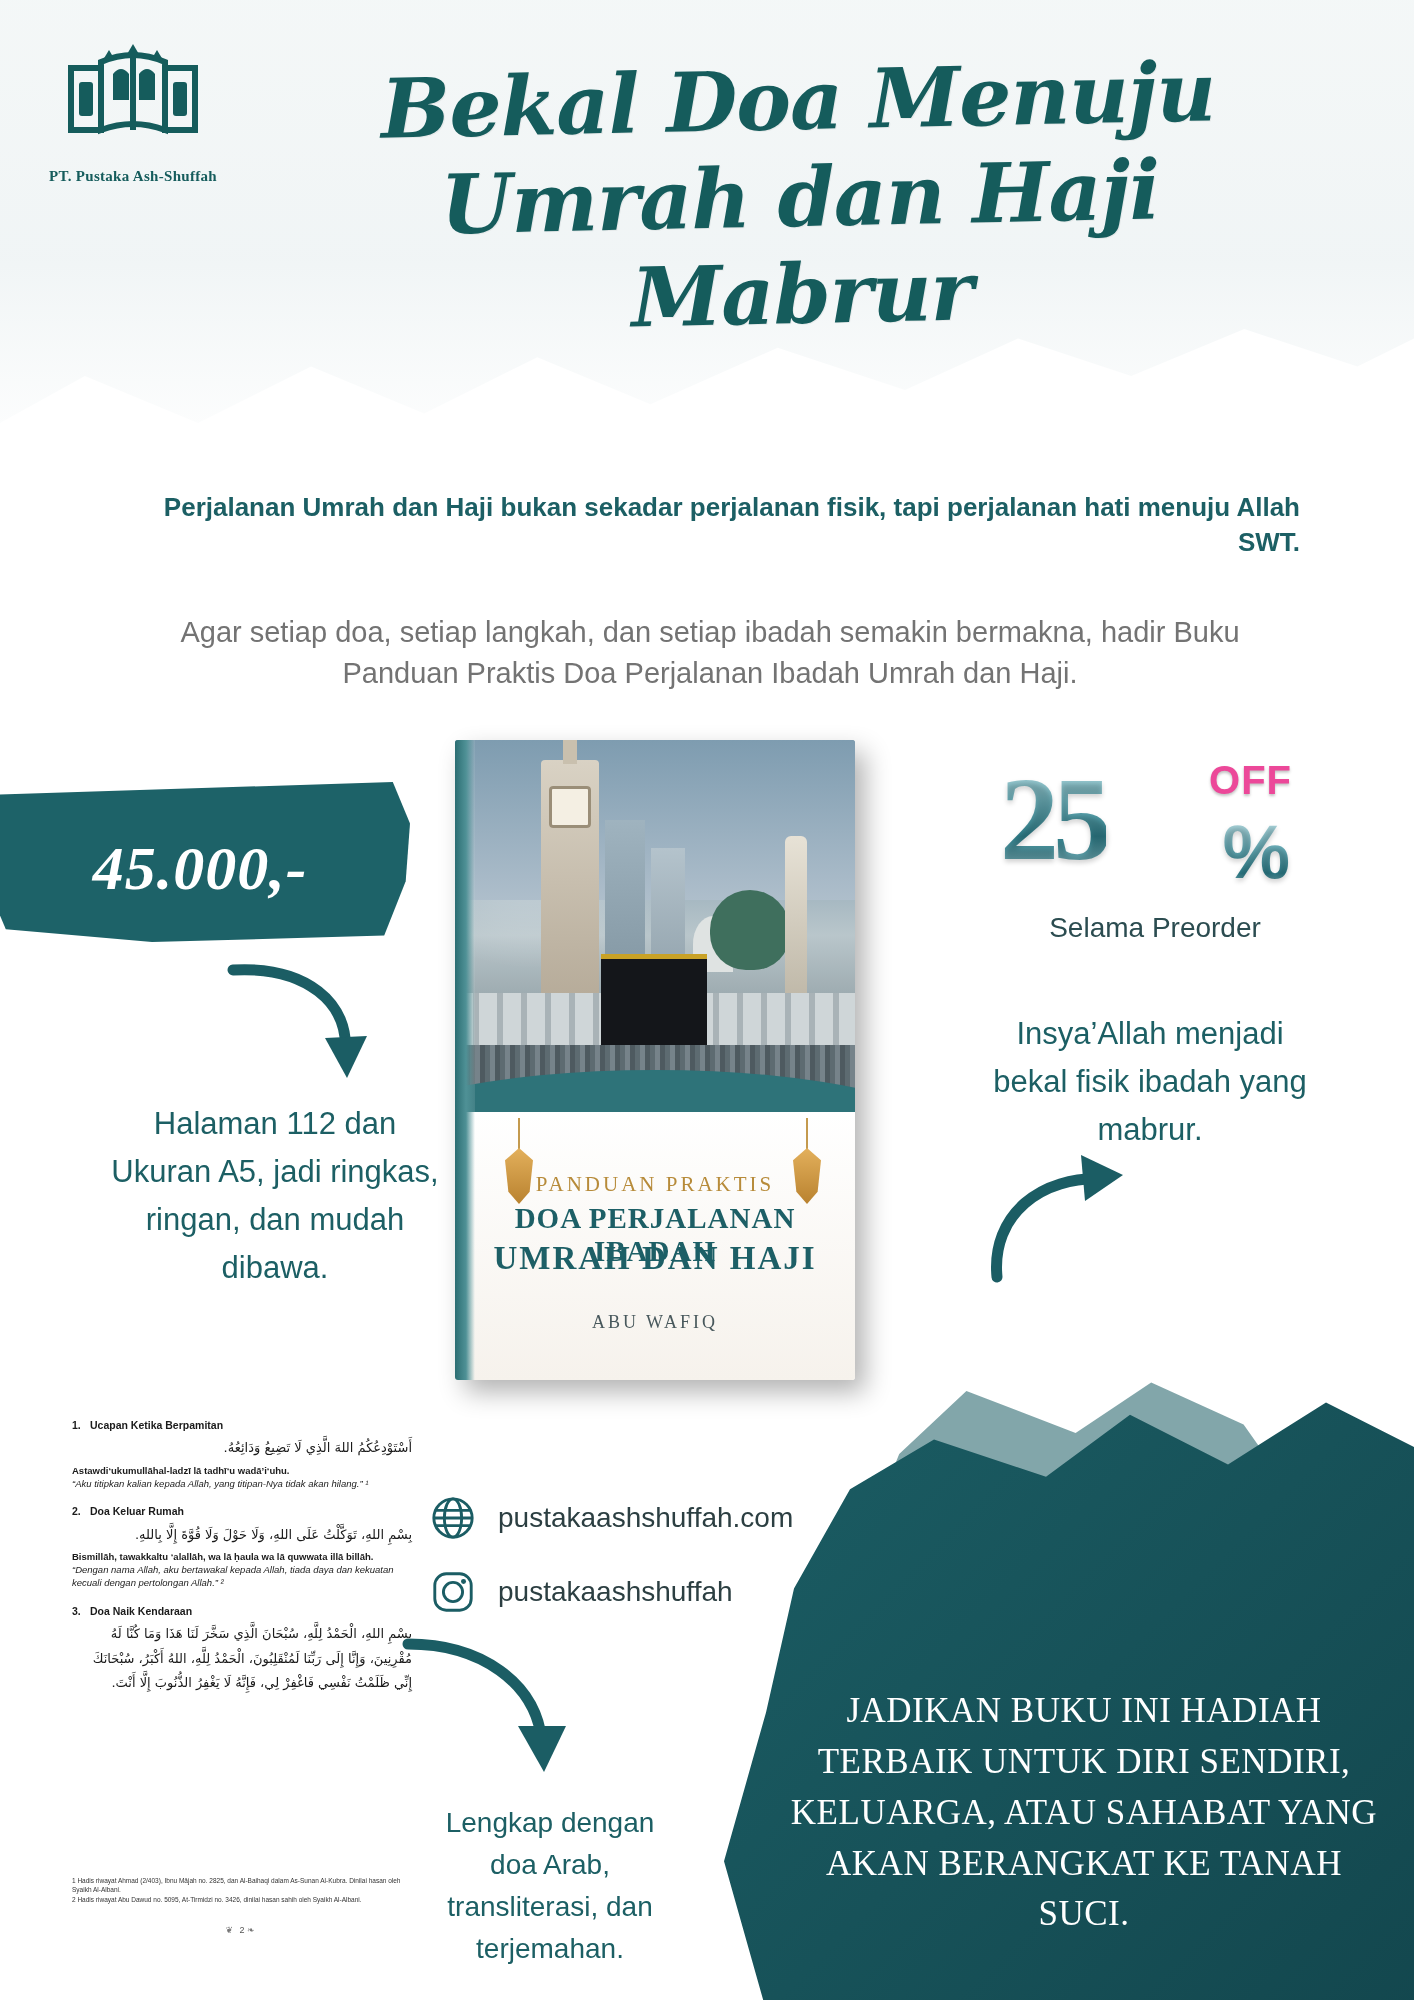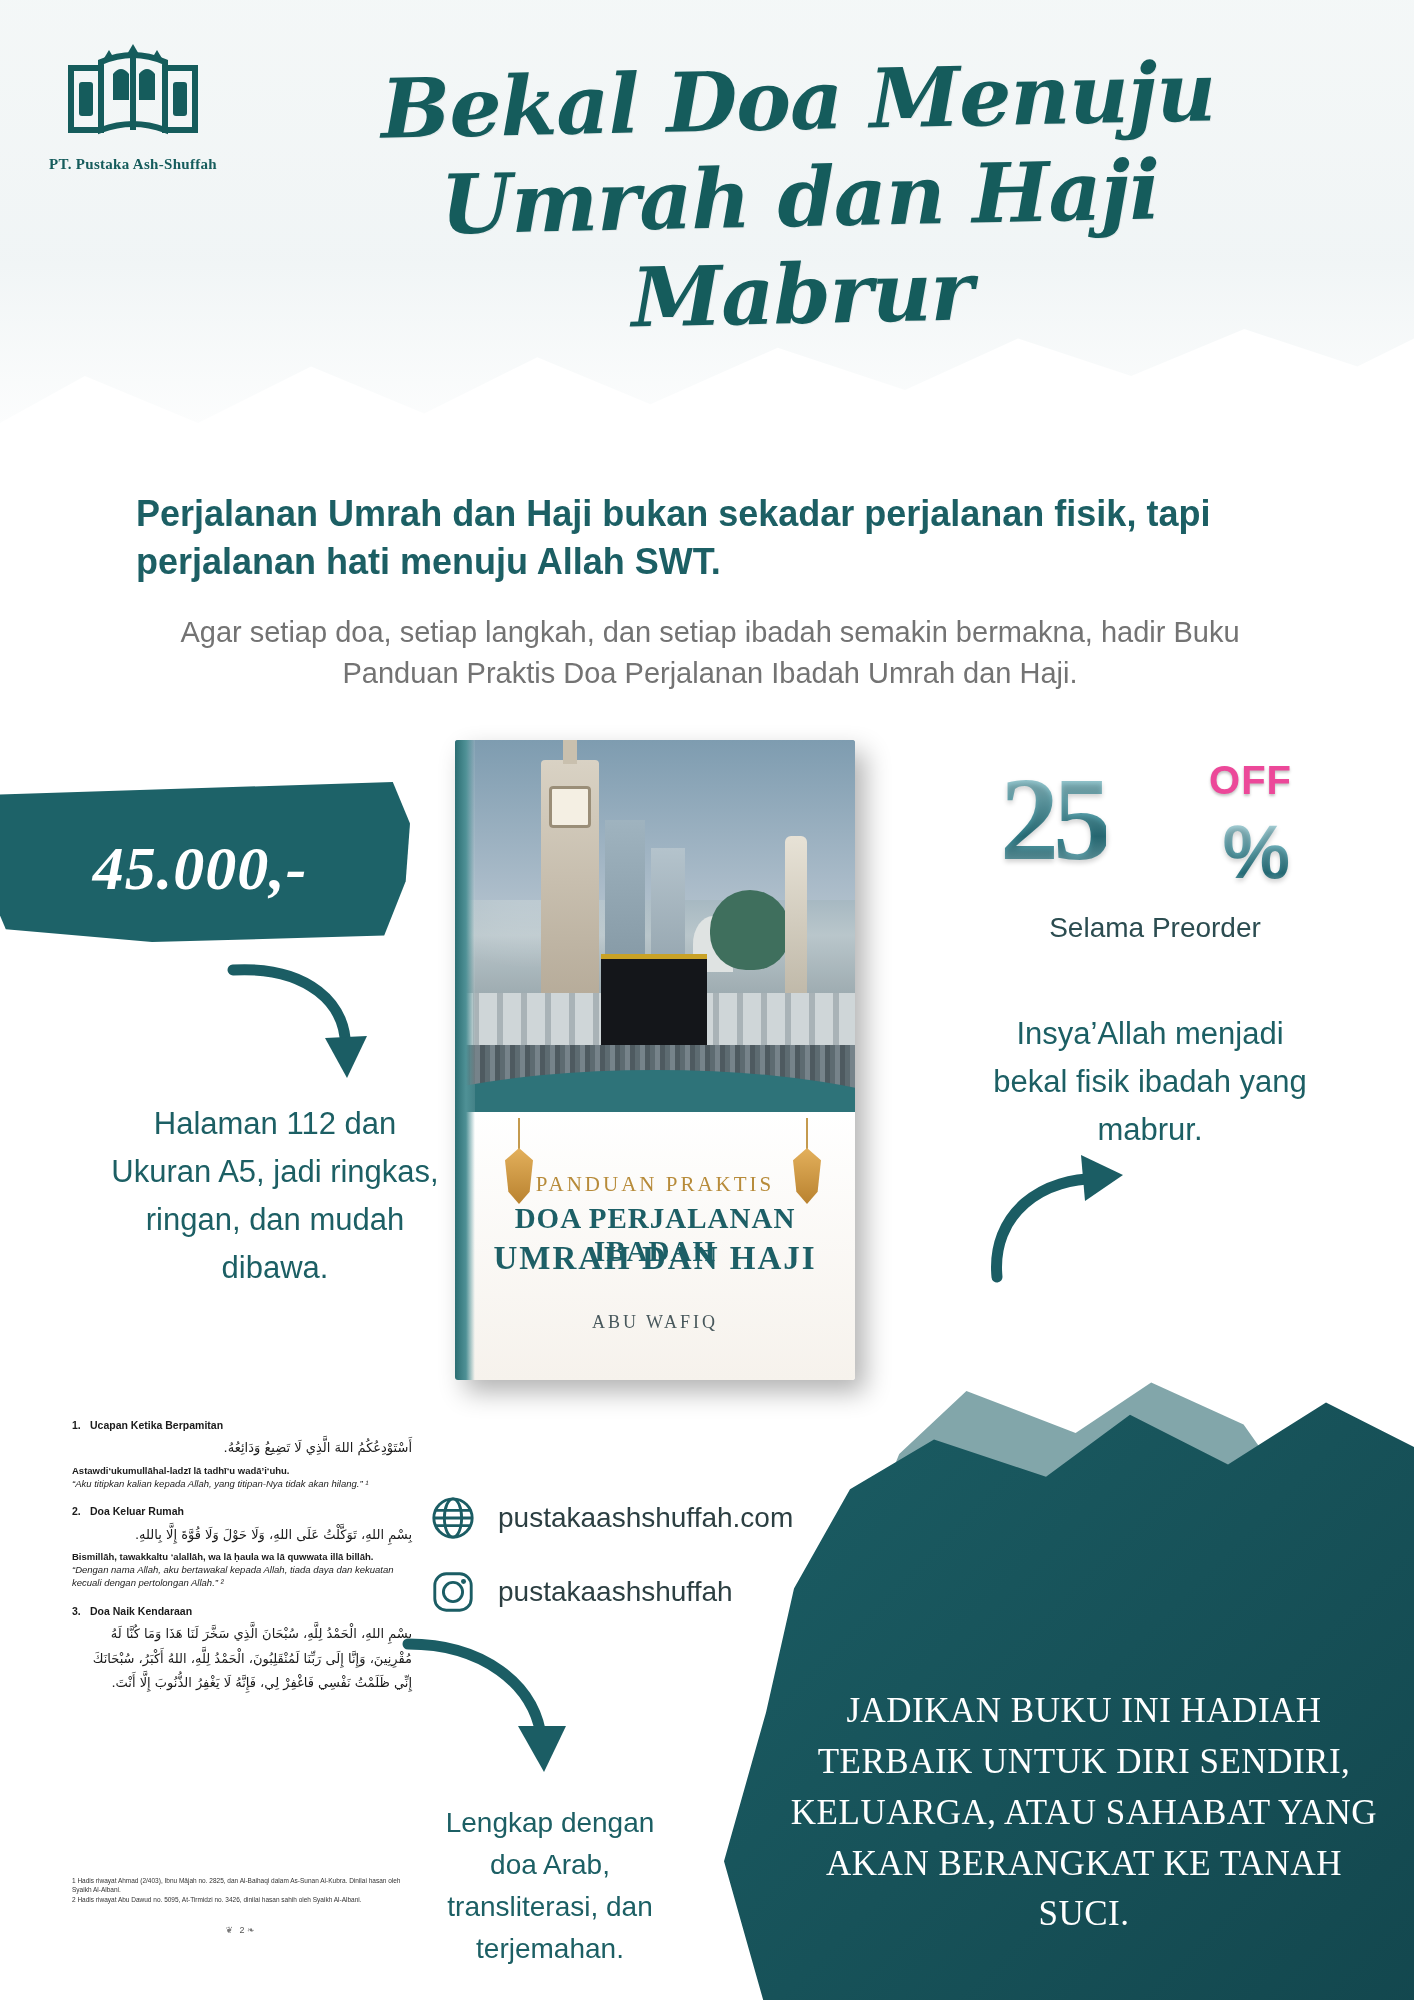--- a/index.html
+++ b/index.html
@@ -32,21 +32,21 @@
 
   
   .logo-wrap {
     position: absolute;
     left: 38px; top: 38px;
     width: 190px;
     text-align: center;
   }
   .logo-mark { width: 160px; height: 110px; margin: 0 auto; display: block; }
   .logo-text {
-    margin-top: 8px;
+    margin-top: 20px;
     font-size: 15px;
     font-weight: bold;
     letter-spacing: .3px;
     color: #155c5c;
     font-family: "Liberation Serif", serif;
   }
 
   
   .title {
     position: absolute;
@@ -62,25 +62,25 @@
     letter-spacing: -1px;
     transform: rotate(-1.2deg);
     text-shadow: 1px 1px 0 rgba(0,0,0,.05);
   }
   .title .l2 { display: block; }
   .title .l3 { display: block; }
 
   
   .subhead {
     position: absolute;
-    left: 136px; top: 490px;
+    left: 120px; top: 490px;
     width: 1180px;
-    text-align: left;
+    text-align: right;
     color: #1c5f64;
-    font-size: 36px;
+    font-size: 26px;
     font-weight: bold;
     line-height: 1.33;
   }
   .subtext {
     position: absolute;
     left: 140px; top: 612px;
     width: 1140px;
     text-align: center;
     color: #737373;
     font-size: 29px;

